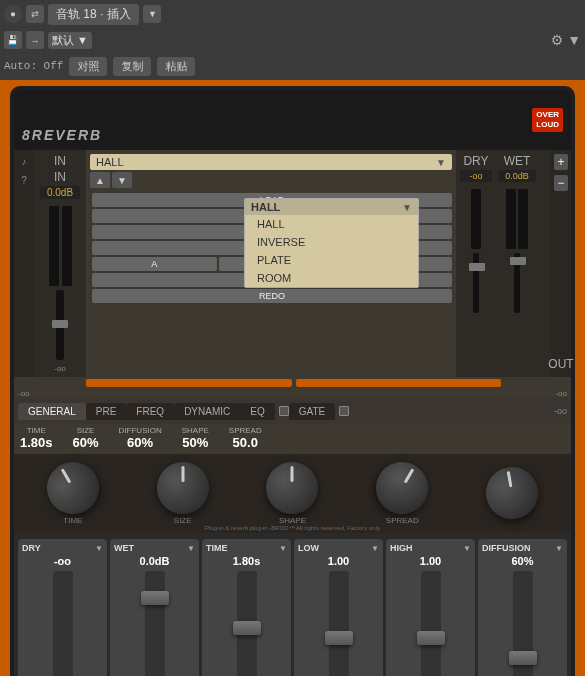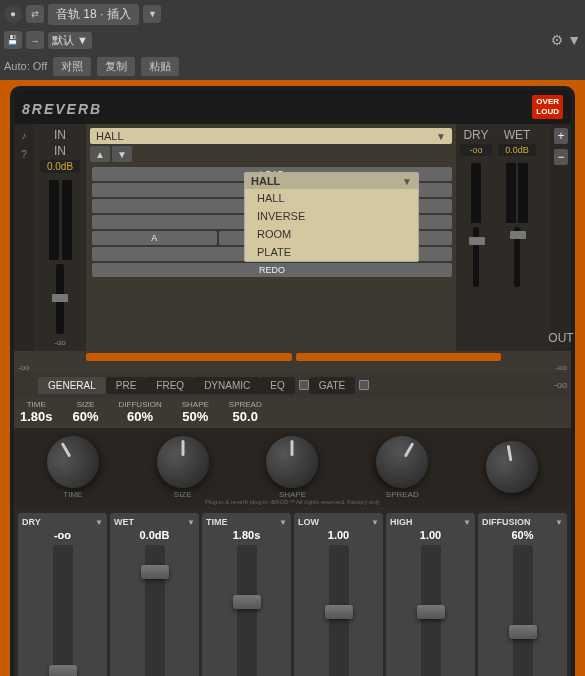--- a/index.html
+++ b/index.html
@@ -30,20 +30,21 @@
       display: flex;
       align-items: center;
       height: 28px;
       gap: 4px;
     }
     .toolbar-row3 {
       display: flex;
       align-items: center;
       height: 24px;
       gap: 6px;
+      font-family: Liberation Mono, monospace;
     }
     .toolbar-icon {
       width: 18px;
       height: 18px;
       background: #555;
       border-radius: 3px;
       display: flex;
       align-items: center;
       justify-content: center;
       color: #ccc;
@@ -98,20 +99,21 @@
       display: flex;
       align-items: center;
       justify-content: space-between;
     }
     .plugin-logo {
       color: #fff;
       font-size: 22px;
       font-weight: bold;
       letter-spacing: 2px;
       font-style: italic;
+      margin-top: 26px;
     }
     .plugin-logo span {
       color: #aaa;
       font-size: 14px;
     }
     .overloud-badge {
       background: #cc2200;
       color: #fff;
       font-size: 8px;
       padding: 2px 4px;
@@ -214,21 +216,20 @@
       padding: 3px 10px;
       color: #aaa;
       font-size: 10px;
       cursor: pointer;
       border-radius: 3px 3px 0 0;
       background: #2a2520;
     }
     .tab.active {
       background: #4a4540;
       color: #eee;
-      margin-left: 20px;
     }
     .tab-checkbox {
       display: flex;
       align-items: center;
       gap: 2px;
       margin-left: 4px;
     }
     .tab-check {
       width: 10px;
       height: 10px;
@@ -524,22 +525,22 @@
         <div style="background:#555; color:#ccc; font-size:10px; width:20px; height:16px; display:flex; align-items:center; justify-content:center; border-radius:2px; cursor:pointer;">▼</div>
       </div>
 
       <div class="dropdown-menu">
         <div class="dropdown-header">
           <span class="dropdown-header-text">HALL</span>
           <span style="color:#555; font-size:10px;">▼</span>
         </div>
         <div class="dropdown-item">HALL</div>
         <div class="dropdown-item">INVERSE</div>
+        <div class="dropdown-item">PLATE</div>
         <div class="dropdown-item">ROOM</div>
-        <div class="dropdown-item">PLATE</div>
       </div>
 
       <div style="display:flex; flex-direction:column; gap:2px; margin-top:2px; margin-left: 2px;">
         <div class="ctrl-btn-small">LOAD</div>
         <div class="ctrl-btn-small">SAVE</div>
         <div class="ctrl-btn-small">SAVE AS</div>
         <div class="ctrl-btn-small">DELETE</div>
         <div class="two-col-btns">
           <div class="ctrl-btn-small" style="flex:1;">A</div>
           <div class="ctrl-btn-small" style="flex:2;">A to B</div>

